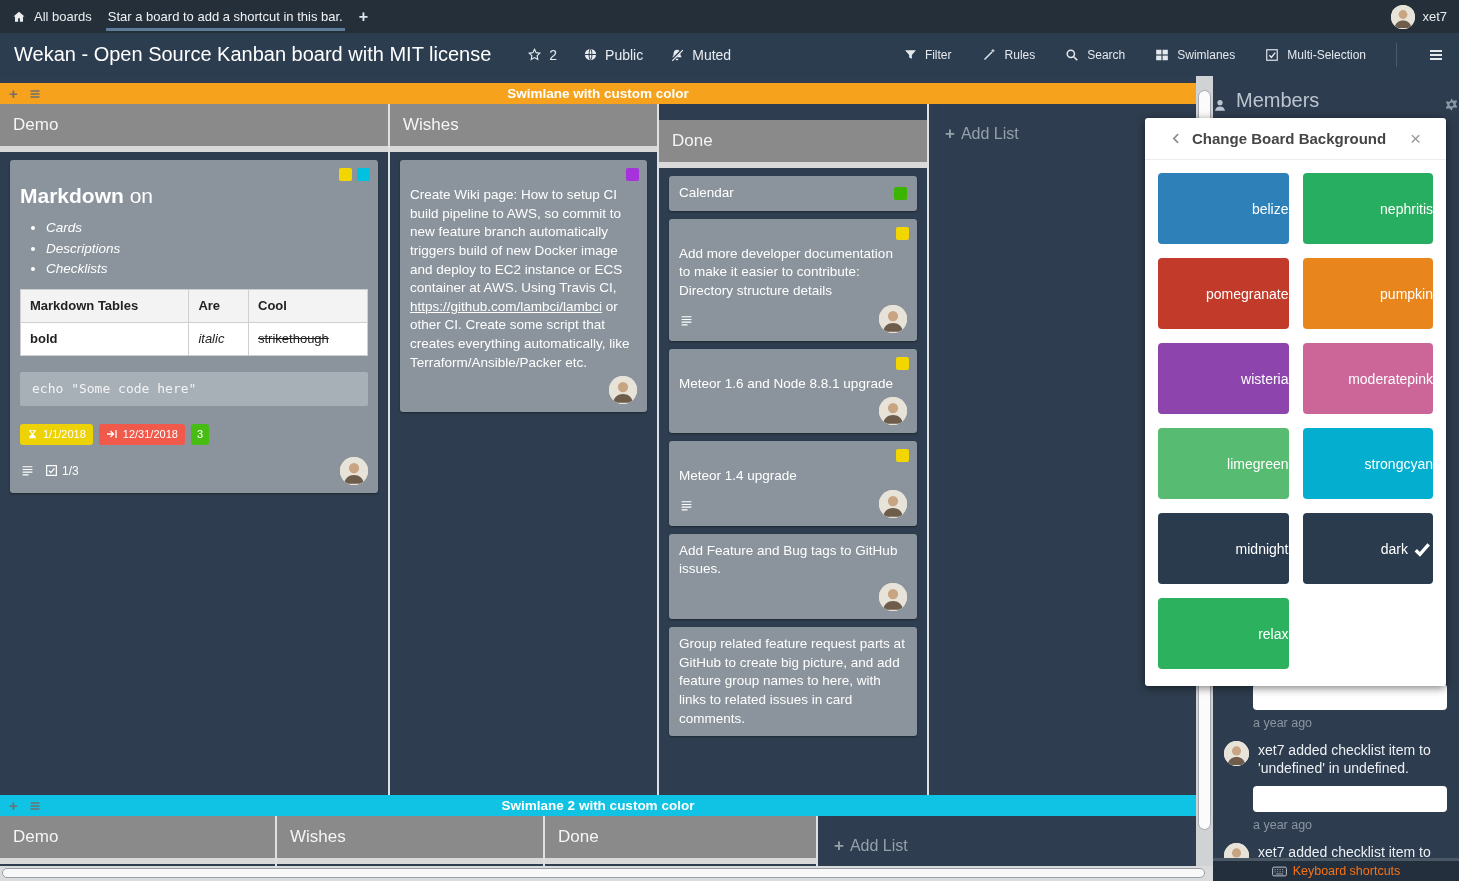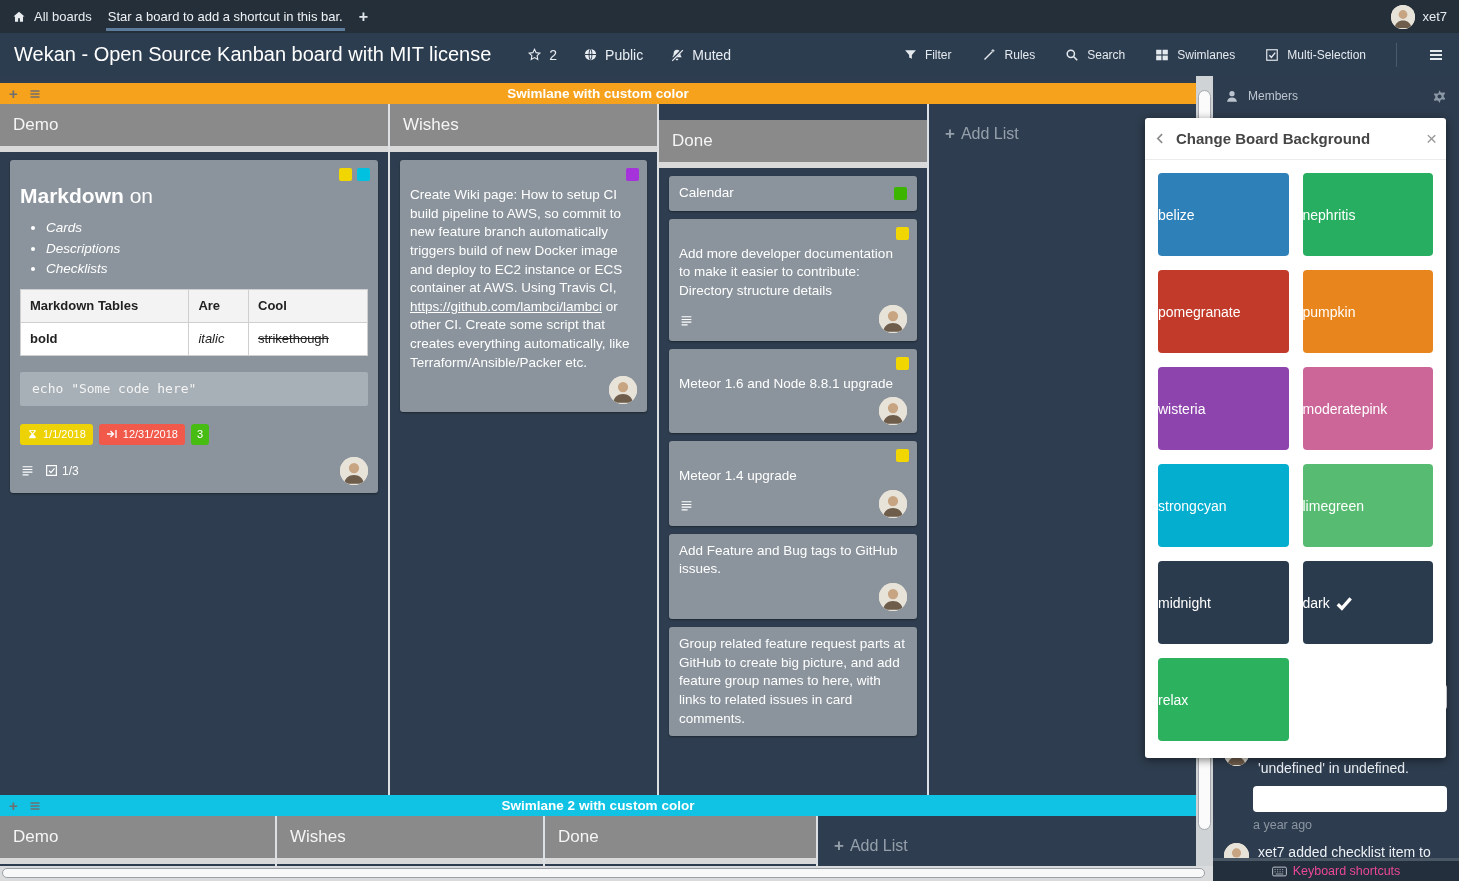--- a/index.html
+++ b/index.html
@@ -93,41 +93,41 @@
   
   .vscroll{position:absolute;left:1196px;top:76px;width:17px;height:790px;background:#cfd3d6;}
   .vthumb{position:absolute;left:2px;right:2px;top:14px;height:740px;background:#fbfbfb;
           border:1px solid #a5a9ad;border-radius:7px;}
   .hscroll{position:absolute;left:0;top:866px;width:1213px;height:15px;background:#d9dbdd;}
   .hthumb{position:absolute;top:2px;left:2px;width:calc(100% - 10px);height:10px;background:#f8f8f8;
           border:1px solid #9aa0a6;border-radius:6px;}
 
   
   .sidebar{position:absolute;left:1213px;top:76px;width:246px;height:805px;background:#2d3c4e;}
-  .sb-header{display:flex;align-items:flex-start;padding:13px 12px;color:#bcc5cf;font-size:12px;gap:9px;}
+  .sb-header{display:flex;align-items:flex-end;padding:13px 0;color:#bcc5cf;font-size:20px;gap:9px;}
   .sb-gear{margin-left:auto;color:#8b98a5;cursor:pointer;display:flex;}
   .sb-activity{position:absolute;top:608px;left:0;right:0;}
   .sb-input{width:194px;height:26px;background:#fff;border-radius:4px;margin-left:40px;border:none;}
   .sb-time{color:#8b96a1;font-size:12.5px;margin:6px 0 11px 40px;}
   .sb-entry{display:flex;gap:9px;padding-left:11px;margin-bottom:9px;align-items:flex-start;}
   .sb-entry .txt{width:200px;color:#edf1f5;font-size:14px;line-height:1.3;}
   .kbd-bar{position:absolute;left:0;bottom:0;width:246px;height:23px;background:#232f3c;
            border-top:3px solid #4a5866;display:flex;align-items:center;justify-content:center;
-           gap:6px;color:#ec4899;font-size:12.5px;cursor:pointer;z-index:6;}
+           gap:6px;color:#f97316;font-size:12.5px;cursor:pointer;z-index:6;}
 
   
   .popup{position:absolute;left:1145px;top:118px;width:301px;background:#fff;border-radius:3px;
          box-shadow:0 2px 8px rgba(0,0,0,.5);z-index:5;padding-bottom:4px;}
-  .popup-header{display:flex;align-items:center;padding:11px 9px;border-bottom:1px solid #ececec;}
+  .popup-header{display:flex;align-items:center;padding:11px 25px;border-bottom:1px solid #ececec;}
   .popup-back{color:#8a8a8a;display:flex;cursor:pointer;}
   .popup-title{font-weight:bold;color:#454545;font-size:15px;margin-left:9px;}
   .popup-close{margin-left:auto;color:#9a9a9a;font-size:19px;line-height:1;cursor:pointer;}
   .swatches{display:grid;grid-template-columns:1fr 1fr;gap:14px;padding:13px;}
-  .swatch{height:83px;border-radius:4px;color:#fff;font-size:14px;display:flex;align-items:center;
-          justify-content:flex-start;gap:3px;cursor:pointer;}
+  .swatch{height:71px;border-radius:4px;color:#fff;font-size:14px;display:flex;align-items:center;
+          justify-content:flex-end;gap:3px;cursor:pointer;}
 
   .ic{display:inline-flex;flex:none;}
 </style>
 </head>
 <body>
 
 <div class="app">
 
   <div class="topbar">
     <div class="tb-left">
@@ -582,26 +582,26 @@
         </div>
       <div class="swatch" style="background-color: rgb(232, 133, 28);">
           <span>pumpkin</span>
         </div>
       <div class="swatch" style="background-color: rgb(142, 68, 173);">
           <span>wisteria</span>
         </div>
       <div class="swatch" style="background-color: rgb(204, 102, 153);">
           <span>moderatepink</span>
         </div>
+      <div class="swatch" style="background-color: rgb(87, 187, 113);">
+          <span>limegreen</span>
+        </div>
       <div class="swatch" style="background-color: rgb(4, 174, 207);">
           <span>strongcyan</span>
         </div>
-      <div class="swatch" style="background-color: rgb(87, 187, 113);">
-          <span>limegreen</span>
-        </div>
       <div class="swatch" style="background-color: rgb(43, 59, 78);">
           <span>midnight</span>
         </div>
       <div class="swatch" style="background-color: rgb(43, 59, 78);">
         <span>dark</span>
         <span class="ic">
           <svg width="22" height="20" viewBox="0 0 24 24" fill="none" stroke="#fff" stroke-width="4">
               <path d="M4.5 13.5l5 5L20 6.5"></path>
             </svg>
         </span>

